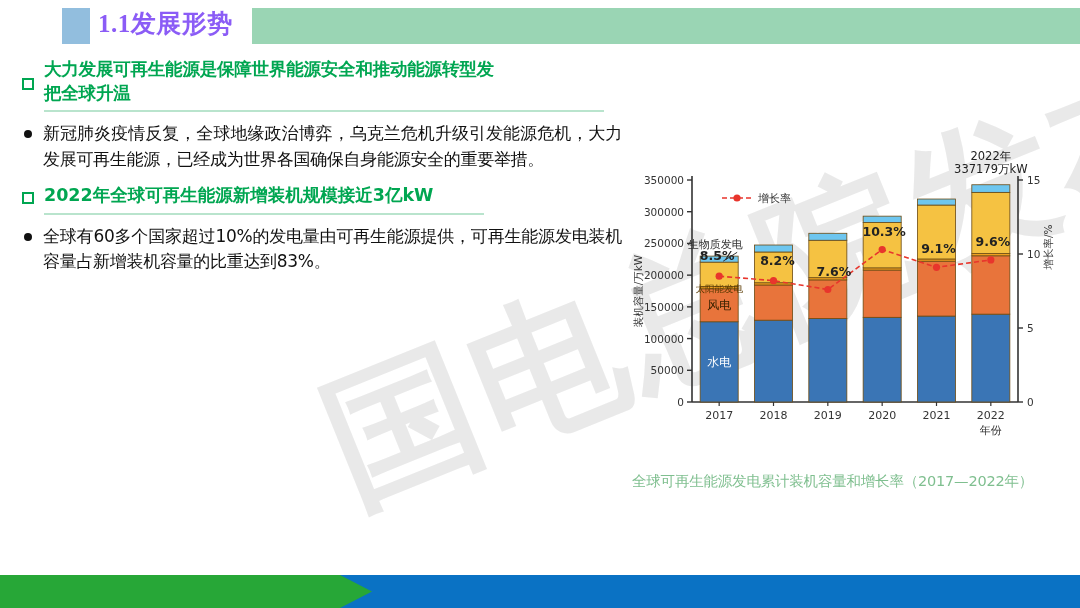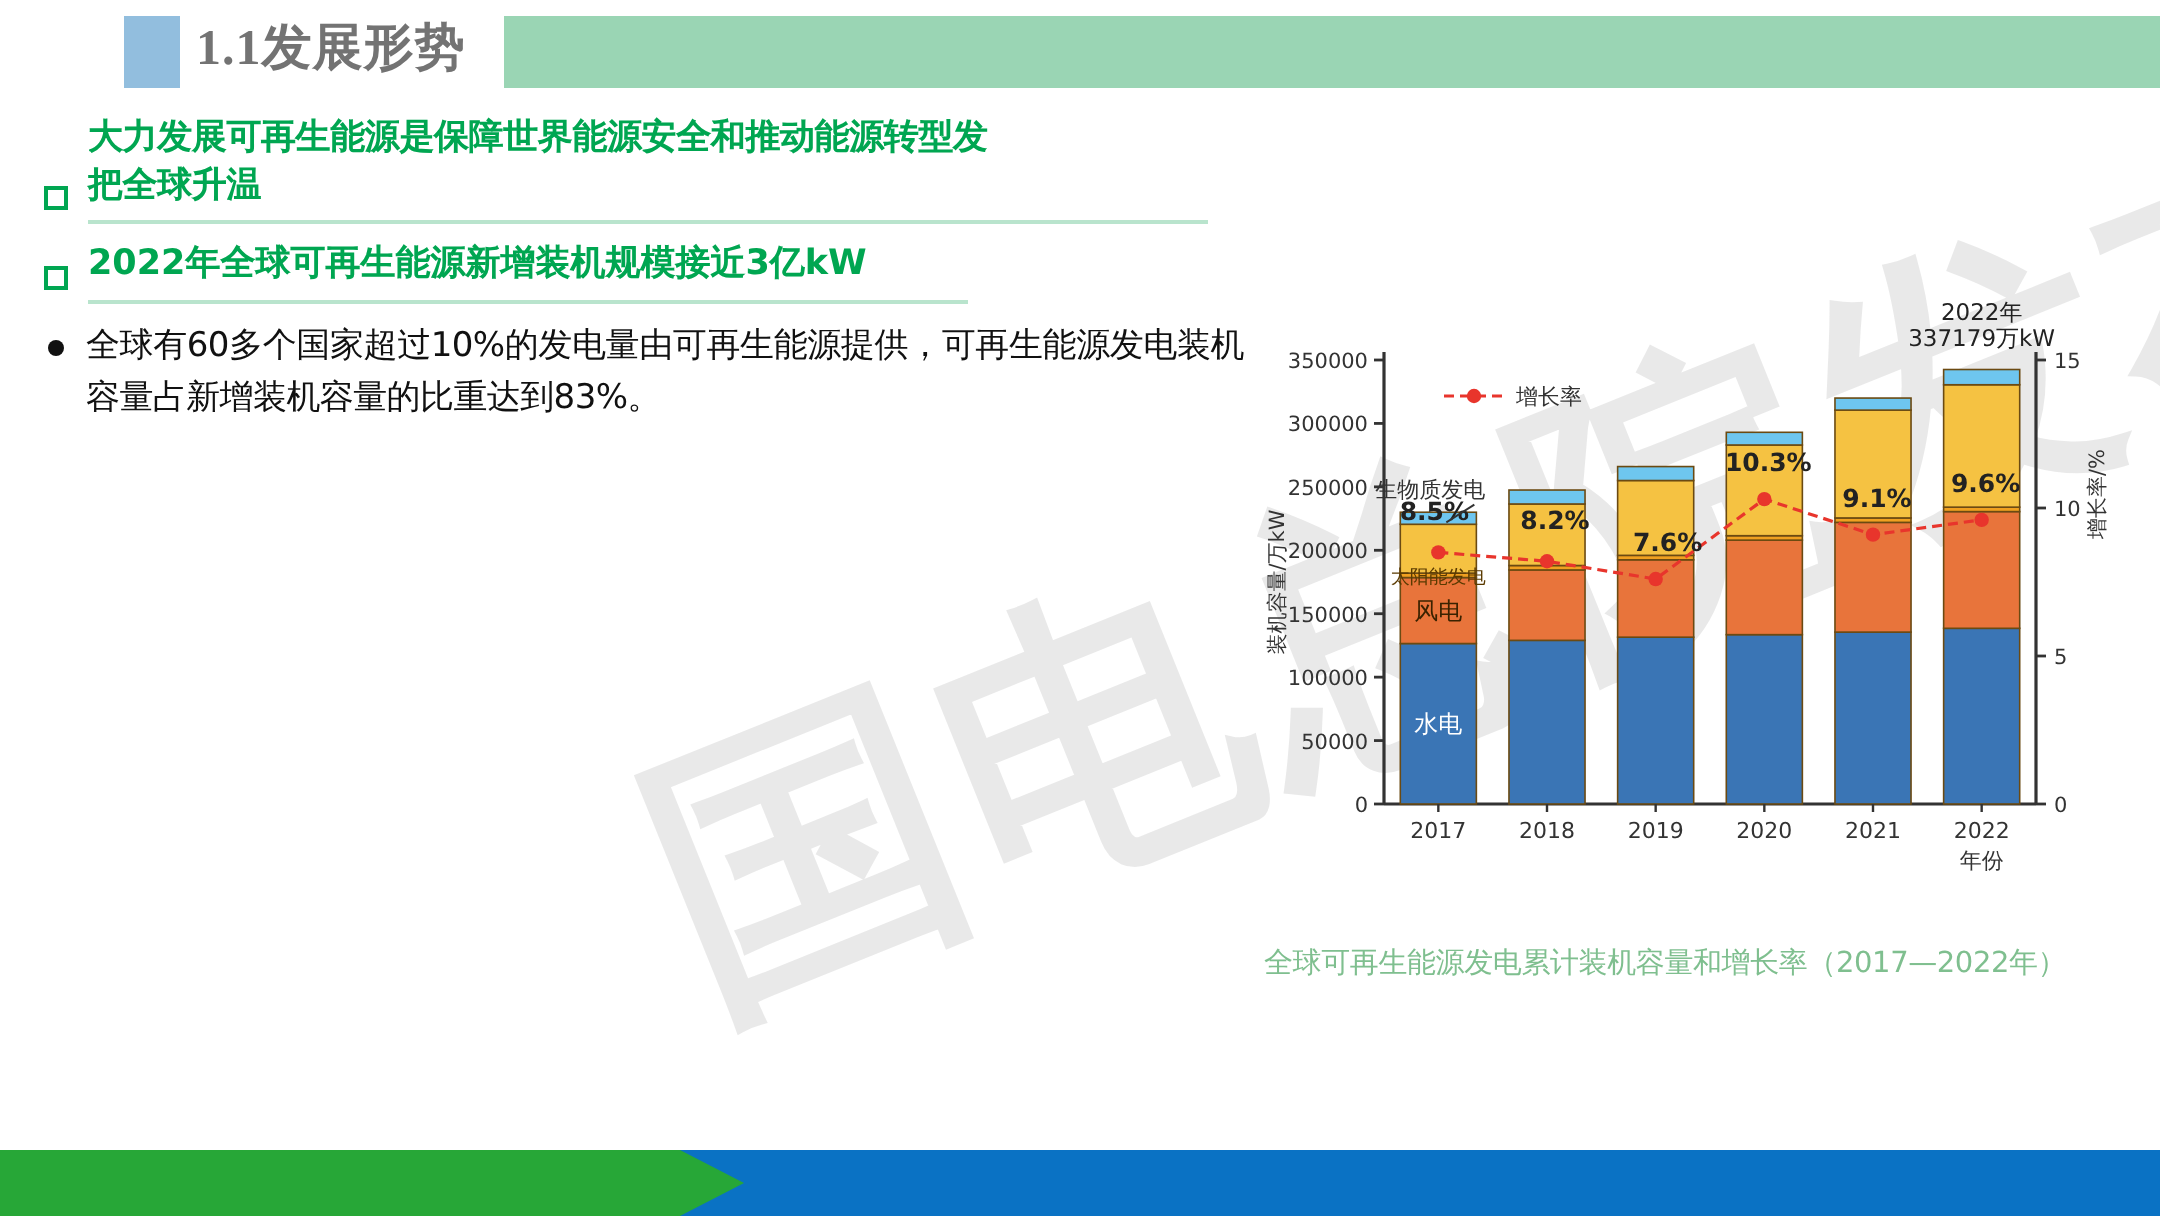--- a/index.html
+++ b/index.html
@@ -20,29 +20,29 @@
     font-family: "DejaVu Sans", sans-serif;
     pointer-events: none; z-index: 1;
   }
 
   
   .header { position: absolute; left: 0; top: 8px; width: 1080px; height: 36px; z-index: 4; }
   .header-blue-block { position: absolute; left: 62px; top: 0; width: 28px; height: 36px; background: #92bede; }
   .header-title {
     position: absolute; left: 98px; top: -1px;
     font-family: "Liberation Serif", "DejaVu Serif", serif;
-    font-size: 25px; font-weight: bold; color: #737373;
+    font-size: 25px; font-weight: bold; color: #8b5cf6;
     letter-spacing: .5px; white-space: nowrap;
   }
   .header-green-bar { position: absolute; left: 252px; top: 0; right: 0; height: 36px; background: #9ad5b4; }
 
   
   .left-col { position: absolute; left: 22px; top: 58px; width: 600px; z-index: 3; }
 
-  .sec-head { display: flex; align-items: flex-end; gap: 10px; margin-bottom: 2px; }
+  .sec-head { display: flex; align-items: center; gap: 10px; margin-bottom: 2px; }
   .sec-box {
     width: 12px; height: 12px; border: 2px solid #00a651; flex: none; margin-top: 5px;
   }
   .sec-title {
     font-size: 17.5px; font-weight: bold; color: #00a651; line-height: 1.35;
     font-family: "DejaVu Sans", sans-serif; letter-spacing: -.2px;
   }
   .sec-title2 {
     font-size: 17.5px; font-weight: bold; color: #00a651; line-height: 1.35;
     font-family: "DejaVu Sans", sans-serif; white-space: nowrap;
@@ -95,20 +95,24 @@
 
     <div class="sec-head">
       <div class="sec-box"></div>
       <div class="sec-title">
         <span>大力发展可再生能源是保障世界能源安全和推动能源转型发</span><br>
         <span>把全球升温</span>
       </div>
     </div>
     <div class="sec-rule short"></div>
 
+    <div class="bullet">
+      <div class="bullet-dot"></div>
+      <div class="bullet-text">新冠肺炎疫情反复，全球地缘政治博弈，乌克兰危机升级引发能源危机，大力发展可再生能源，已经成为世界各国确保自身能源安全的重要举措。</div>
+    </div>
 
     <div class="sec-head" style="">
       <div class="sec-box"></div>
       <div class="sec-title2">2022年全球可再生能源新增装机规模接近3亿kW</div>
     </div>
     <div class="sec-rule short2"></div>
 
     <div class="bullet">
       <div class="bullet-dot"></div>
       <div class="bullet-text">全球有60多个国家超过10%的发电量由可再生能源提供，可再生能源发电装机容量占新增装机容量的比重达到83%。</div>

